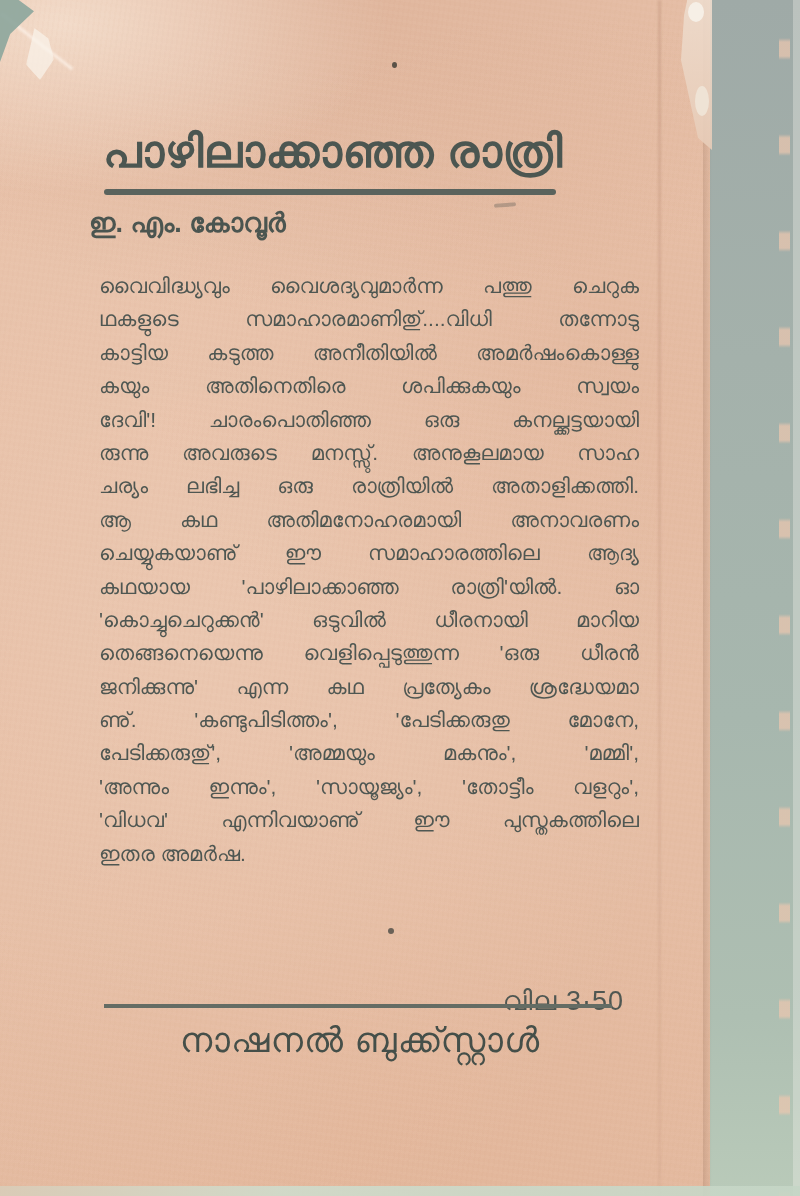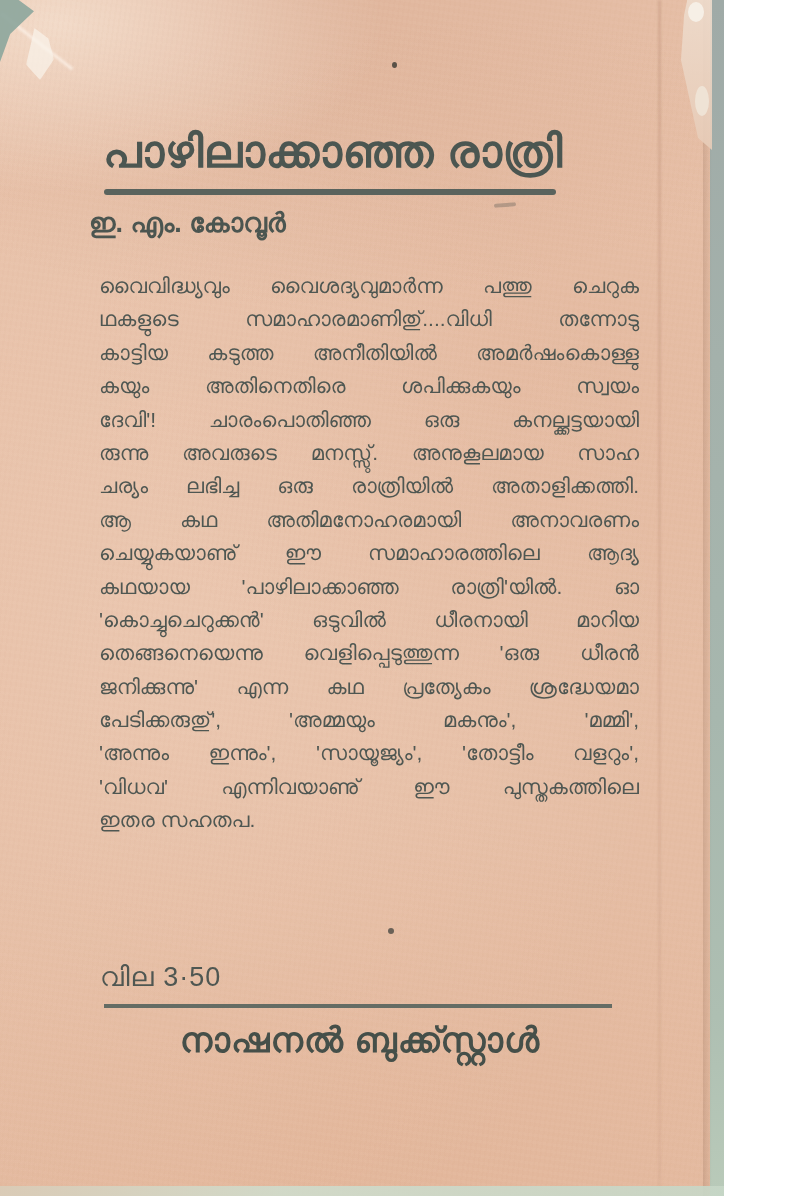--- a/index.html
+++ b/index.html
@@ -1,17 +1,17 @@
 <!DOCTYPE html>
 <html><head>
 <meta charset="utf-8">
 <style>
   html,body { margin:0; padding:0; }
   #scan {
-    position:relative; width:724px; height:1196px; overflow:hidden;
+    position:relative; width:800px; height:1196px; overflow:hidden;
     background:#eab308;
     font-family:"Liberation Sans","DejaVu Sans",sans-serif;
   }
   
   .paper {
     position:absolute; inset:0;
     background:
       radial-gradient(500px 260px at 8% 2%, rgba(255,245,233,0.55), transparent 65%),
       radial-gradient(900px 500px at 42% 0%, rgba(170,102,72,0.14), transparent 62%),
       radial-gradient(700px 900px at 25% 55%, rgba(255,238,224,0.18), transparent 70%),
@@ -93,29 +93,29 @@
     position:absolute; left:89px; top:208px;
     font-size:27px; font-weight:700; color:#4b5550; white-space:nowrap;
   }
   .blurb {
     position:absolute; left:99px; top:269px; width:540px;
     font-size:21px; line-height:33.4px; color:#4f5752;
   }
   .blurb-line { text-align:justify; text-align-last:justify; height:33.4px; overflow:visible; }
   .blurb-line.last { text-align-last:left; }
   .price {
-    position:absolute; left:100px; top:962px; width:524px; text-align:left;
+    position:absolute; left:100px; top:986px; width:524px; text-align:right;
     font-size:27px; color:#4f5752; letter-spacing:1px;
   }
   .pub-rule {
     position:absolute; left:104px; top:1004px; width:508px; height:4px; background:#646c64;
   }
   .publisher {
     position:absolute; left:90px; top:1020px; width:540px; text-align:center;
-    font-size:35px; font-weight:700; color:#454f49; letter-spacing:1px; white-space:nowrap;
+    font-size:35px; font-weight:400; color:#454f49; letter-spacing:1px; white-space:nowrap;
   }
 </style>
 </head>
 <body>
 
 <div id="scan">
   <div class="paper"></div>
   <div class="grain"></div>
   <div class="crease-v"></div>
   <div class="crease-d"></div>
@@ -146,22 +146,23 @@
       <div class="blurb-line">കയും അതിനെതിരെ ശപിക്കുകയും സ്വയം</div>
       <div class="blurb-line">ദേവി'! ചാരംപൊതിഞ്ഞ ഒരു കനല്ക്കട്ടയായി</div>
       <div class="blurb-line">രുന്നു അവരുടെ മനസ്സു്.  അനുകൂലമായ സാഹ</div>
       <div class="blurb-line">ചര്യം ലഭിച്ച ഒരു രാത്രിയിൽ അതാളിക്കത്തി.</div>
       <div class="blurb-line">ആ കഥ അതിമനോഹരമായി അനാവരണം</div>
       <div class="blurb-line">ചെയ്യുകയാണു് ഈ സമാഹാരത്തിലെ ആദ്യ</div>
       <div class="blurb-line">കഥയായ 'പാഴിലാക്കാഞ്ഞ രാത്രി'യിൽ.  ഓ</div>
       <div class="blurb-line">'കൊച്ചുചെറുക്കൻ' ഒടുവിൽ ധീരനായി മാറിയ</div>
       <div class="blurb-line">തെങ്ങനെയെന്നു വെളിപ്പെടുത്തുന്ന 'ഒരു ധീരൻ</div>
       <div class="blurb-line">ജനിക്കുന്നു' എന്ന കഥ പ്രത്യേകം ശ്രദ്ധേയമാ</div>
+      <div class="blurb-line">ണു്. 'കണ്ടുപിടിത്തം', 'പേടിക്കരുതു മോനേ,</div>
       <div class="blurb-line">പേടിക്കരുതു്', 'അമ്മയും മകനും', 'മമ്മി',</div>
       <div class="blurb-line">'അന്നും ഇന്നും', 'സായൂജ്യം', 'തോട്ടീം വളറും',</div>
       <div class="blurb-line">'വിധവ' എന്നിവയാണു് ഈ പുസ്തകത്തിലെ</div>
-      <div class="blurb-line last">ഇതര സഹതപ.</div>
+      <div class="blurb-line last">ഇതര അമർഷ.</div>
     </div>
 
   <div class="price">വില 3·50</div>
   <div class="pub-rule"></div>
   <div class="publisher">നാഷനൽ ബുക്ക്സ്റ്റാൾ</div>
 </div>
 
 </body></html>

